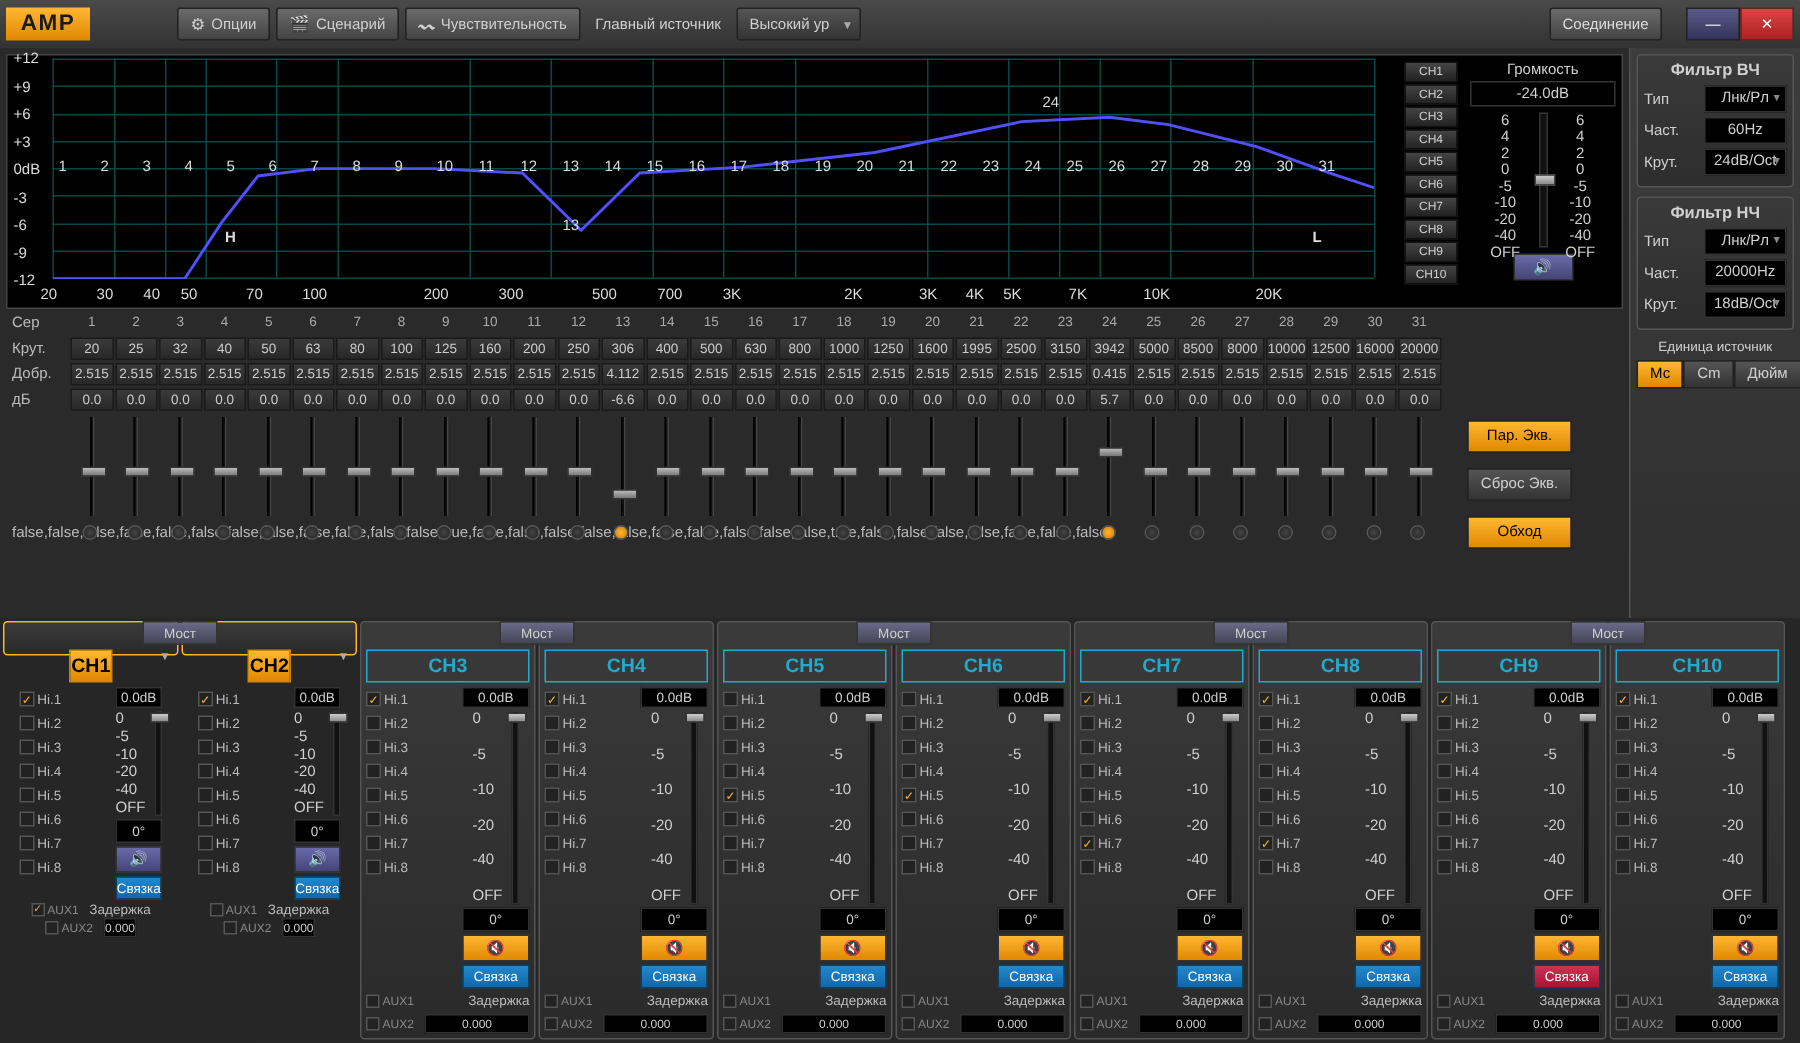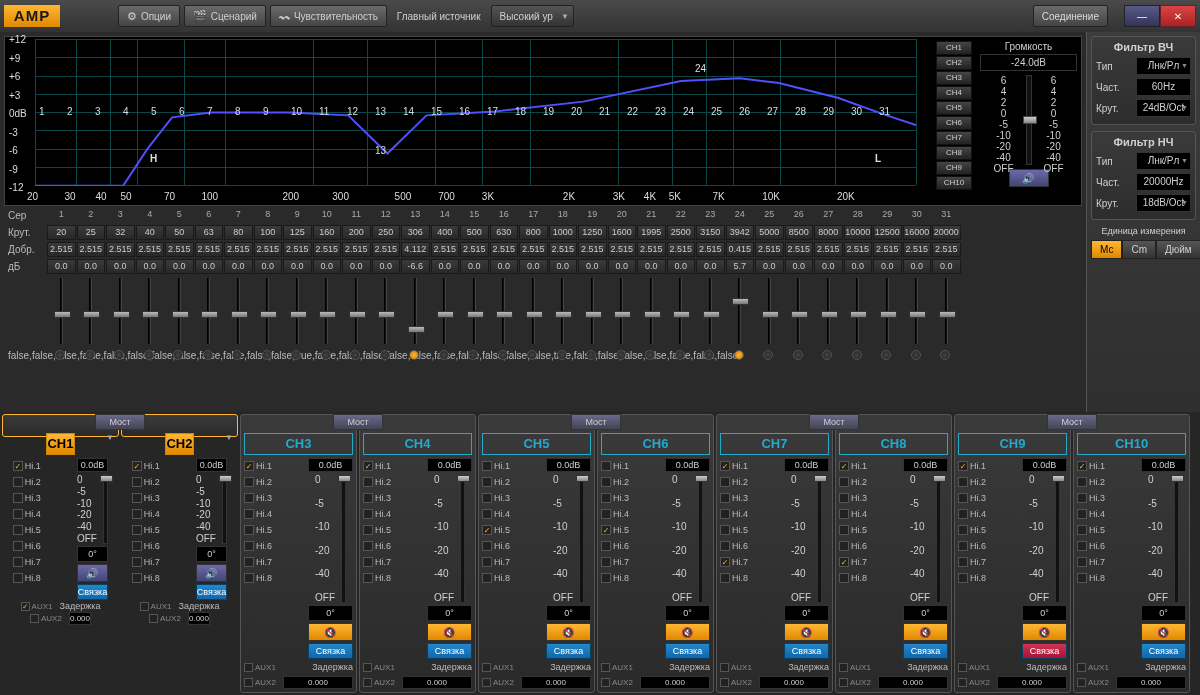--- a/index.html
+++ b/index.html
@@ -676,20 +676,25 @@
             <div class="obrslot">
               <div class="obrdot"></div>
             </div>
             <div class="obrslot">
               <div class="obrdot"></div>
             </div>
           </div>
         </div>
     </div>
 
+    <div class="sidebtns">
+      <div class="sidebtn org">Пар. Экв.</div>
+      <div class="sidebtn">Сброс Экв.</div>
+      <div class="sidebtn org">Обход</div>
+    </div>
   </div>
 
   <div class="right">
     <div class="filterbox">
       <div class="fbttl">Фильтр ВЧ</div>
       <div class="frow">
           <div class="flbl">Тип</div>
           <div class="fval dd">Лнк/Рл</div>
         </div>
       <div class="frow">
@@ -710,21 +715,21 @@
       <div class="frow">
           <div class="flbl">Част.</div>
           <div class="fval">20000Hz</div>
         </div>
       <div class="frow">
           <div class="flbl">Крут.</div>
           <div class="fval dd">18dB/Oct</div>
         </div>
     </div>
     <div class="unitbox">
-      <div class="unitttl">Единица измерения</div>
+      <div class="unitttl">Единица источник</div>
       <div class="seggrp" id="unitseg">
           <div class="seg active">Мс</div>
           <div class="seg">Cm</div>
           <div class="seg">Дюйм</div>
         </div>
     </div>
   </div>
 </div>
 
 <div class="channels" id="channels">

